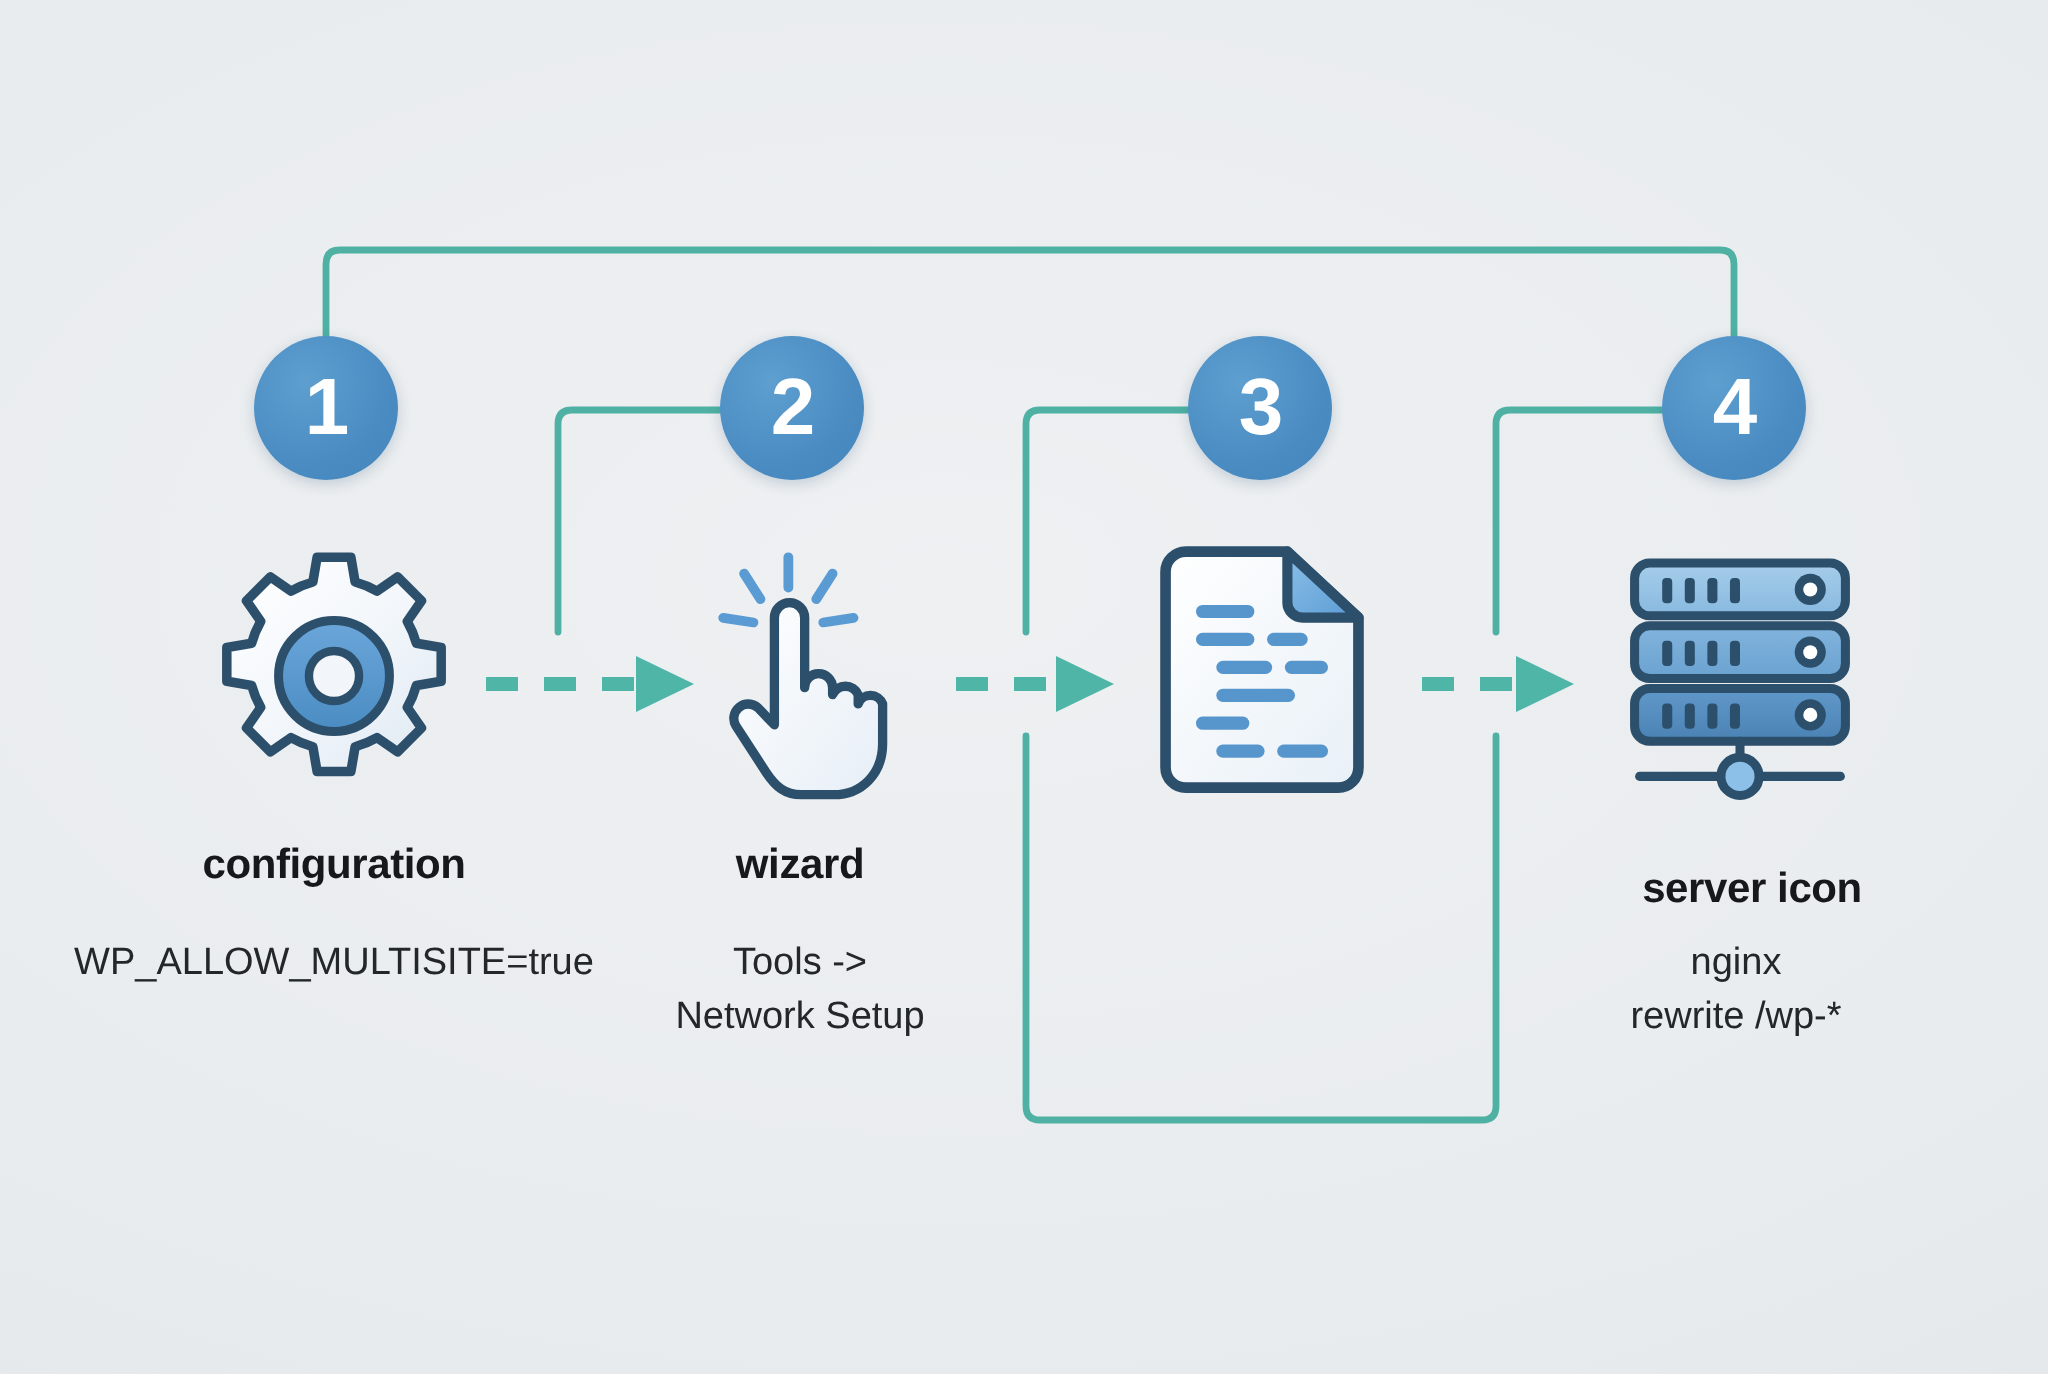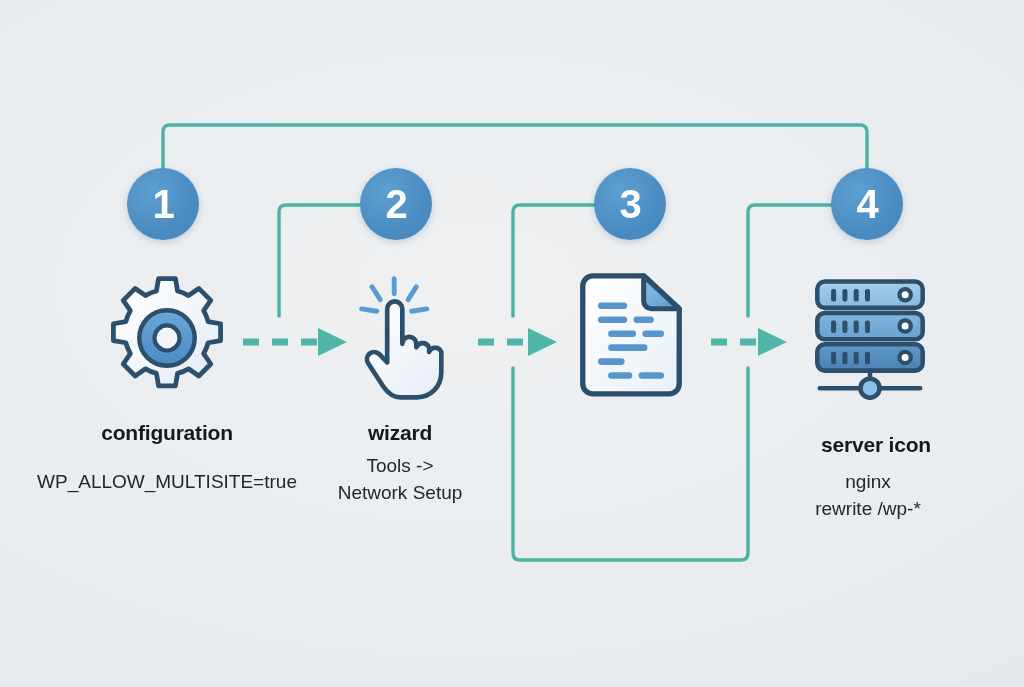--- a/index.html
+++ b/index.html
@@ -153,21 +153,21 @@
         <line x1="73" y1="30" x2="60" y2="32"></line>
       </g>
       <path d="M39,30 a6.5,6.5 0 0 1 13,0 v30 a6,6 0 0 1 12,0 v3 a6,6 0 0 1 11,0 v4
                a5.6,5.6 0 0 1 10.5,0 v17 c0,13 -9,22 -21,22 h-14
                c-7,0 -11,-3.5 -15,-9.5 l-13,-20 a6.2,6.2 0 0 1 9.5,-7.8 l7,7.3 z" fill="url(#handBody)" stroke="#2c4f6b" stroke-width="4" stroke-linejoin="round"></path>
     </svg>
   </div>
 
   <div class="caption" style="left:270px; top:421px;">wizard</div>
 
-  <div class="code" style="left:250px; top:452px;">Tools -&gt;
+  <div class="code" style="left:250px; top:468px;">Tools -&gt;
 Network Setup</div>
 
   <div class="badge" style="left:594px; top:168px;">3</div>
 
   <div class="icon-wrap" style="left:556px; top:268px;">
     <svg width="120" height="132" viewBox="0 0 92 104">
       <defs>
         <linearGradient id="docBody" x1="0" y1="0" x2="1" y2="1">
           <stop offset="0" stop-color="#ffffff"></stop>
           <stop offset="1" stop-color="#e8f0f7"></stop>

